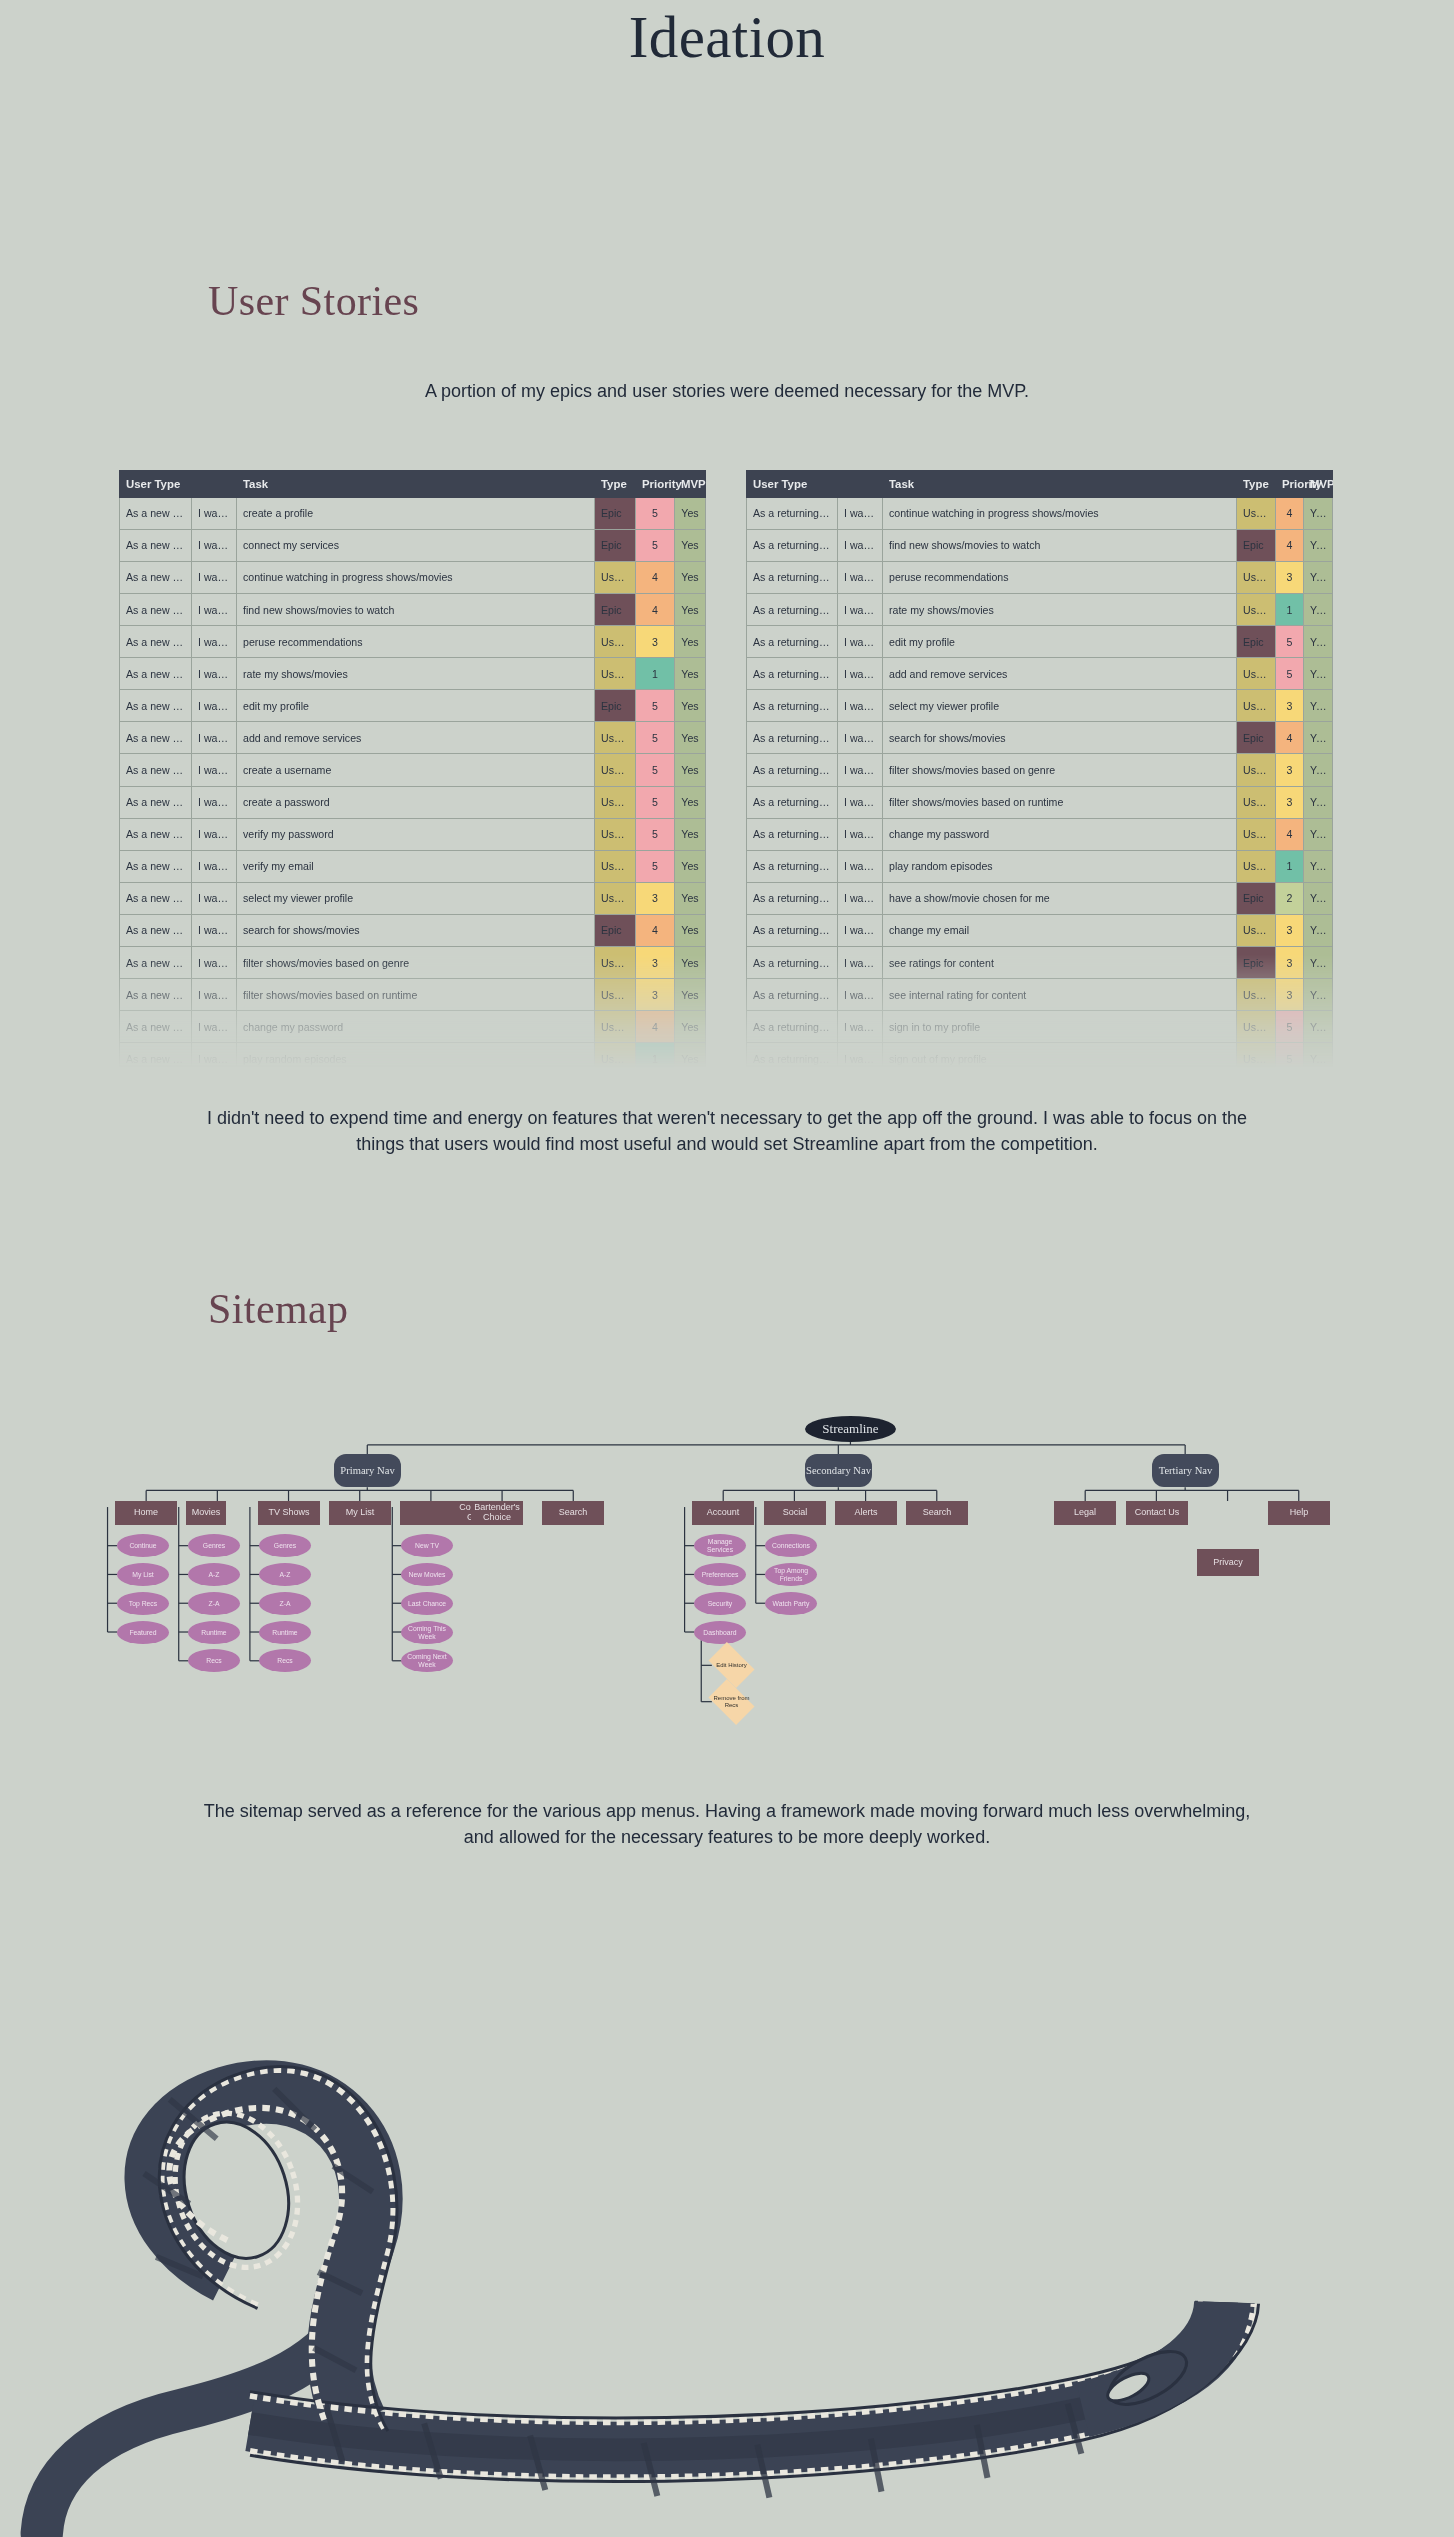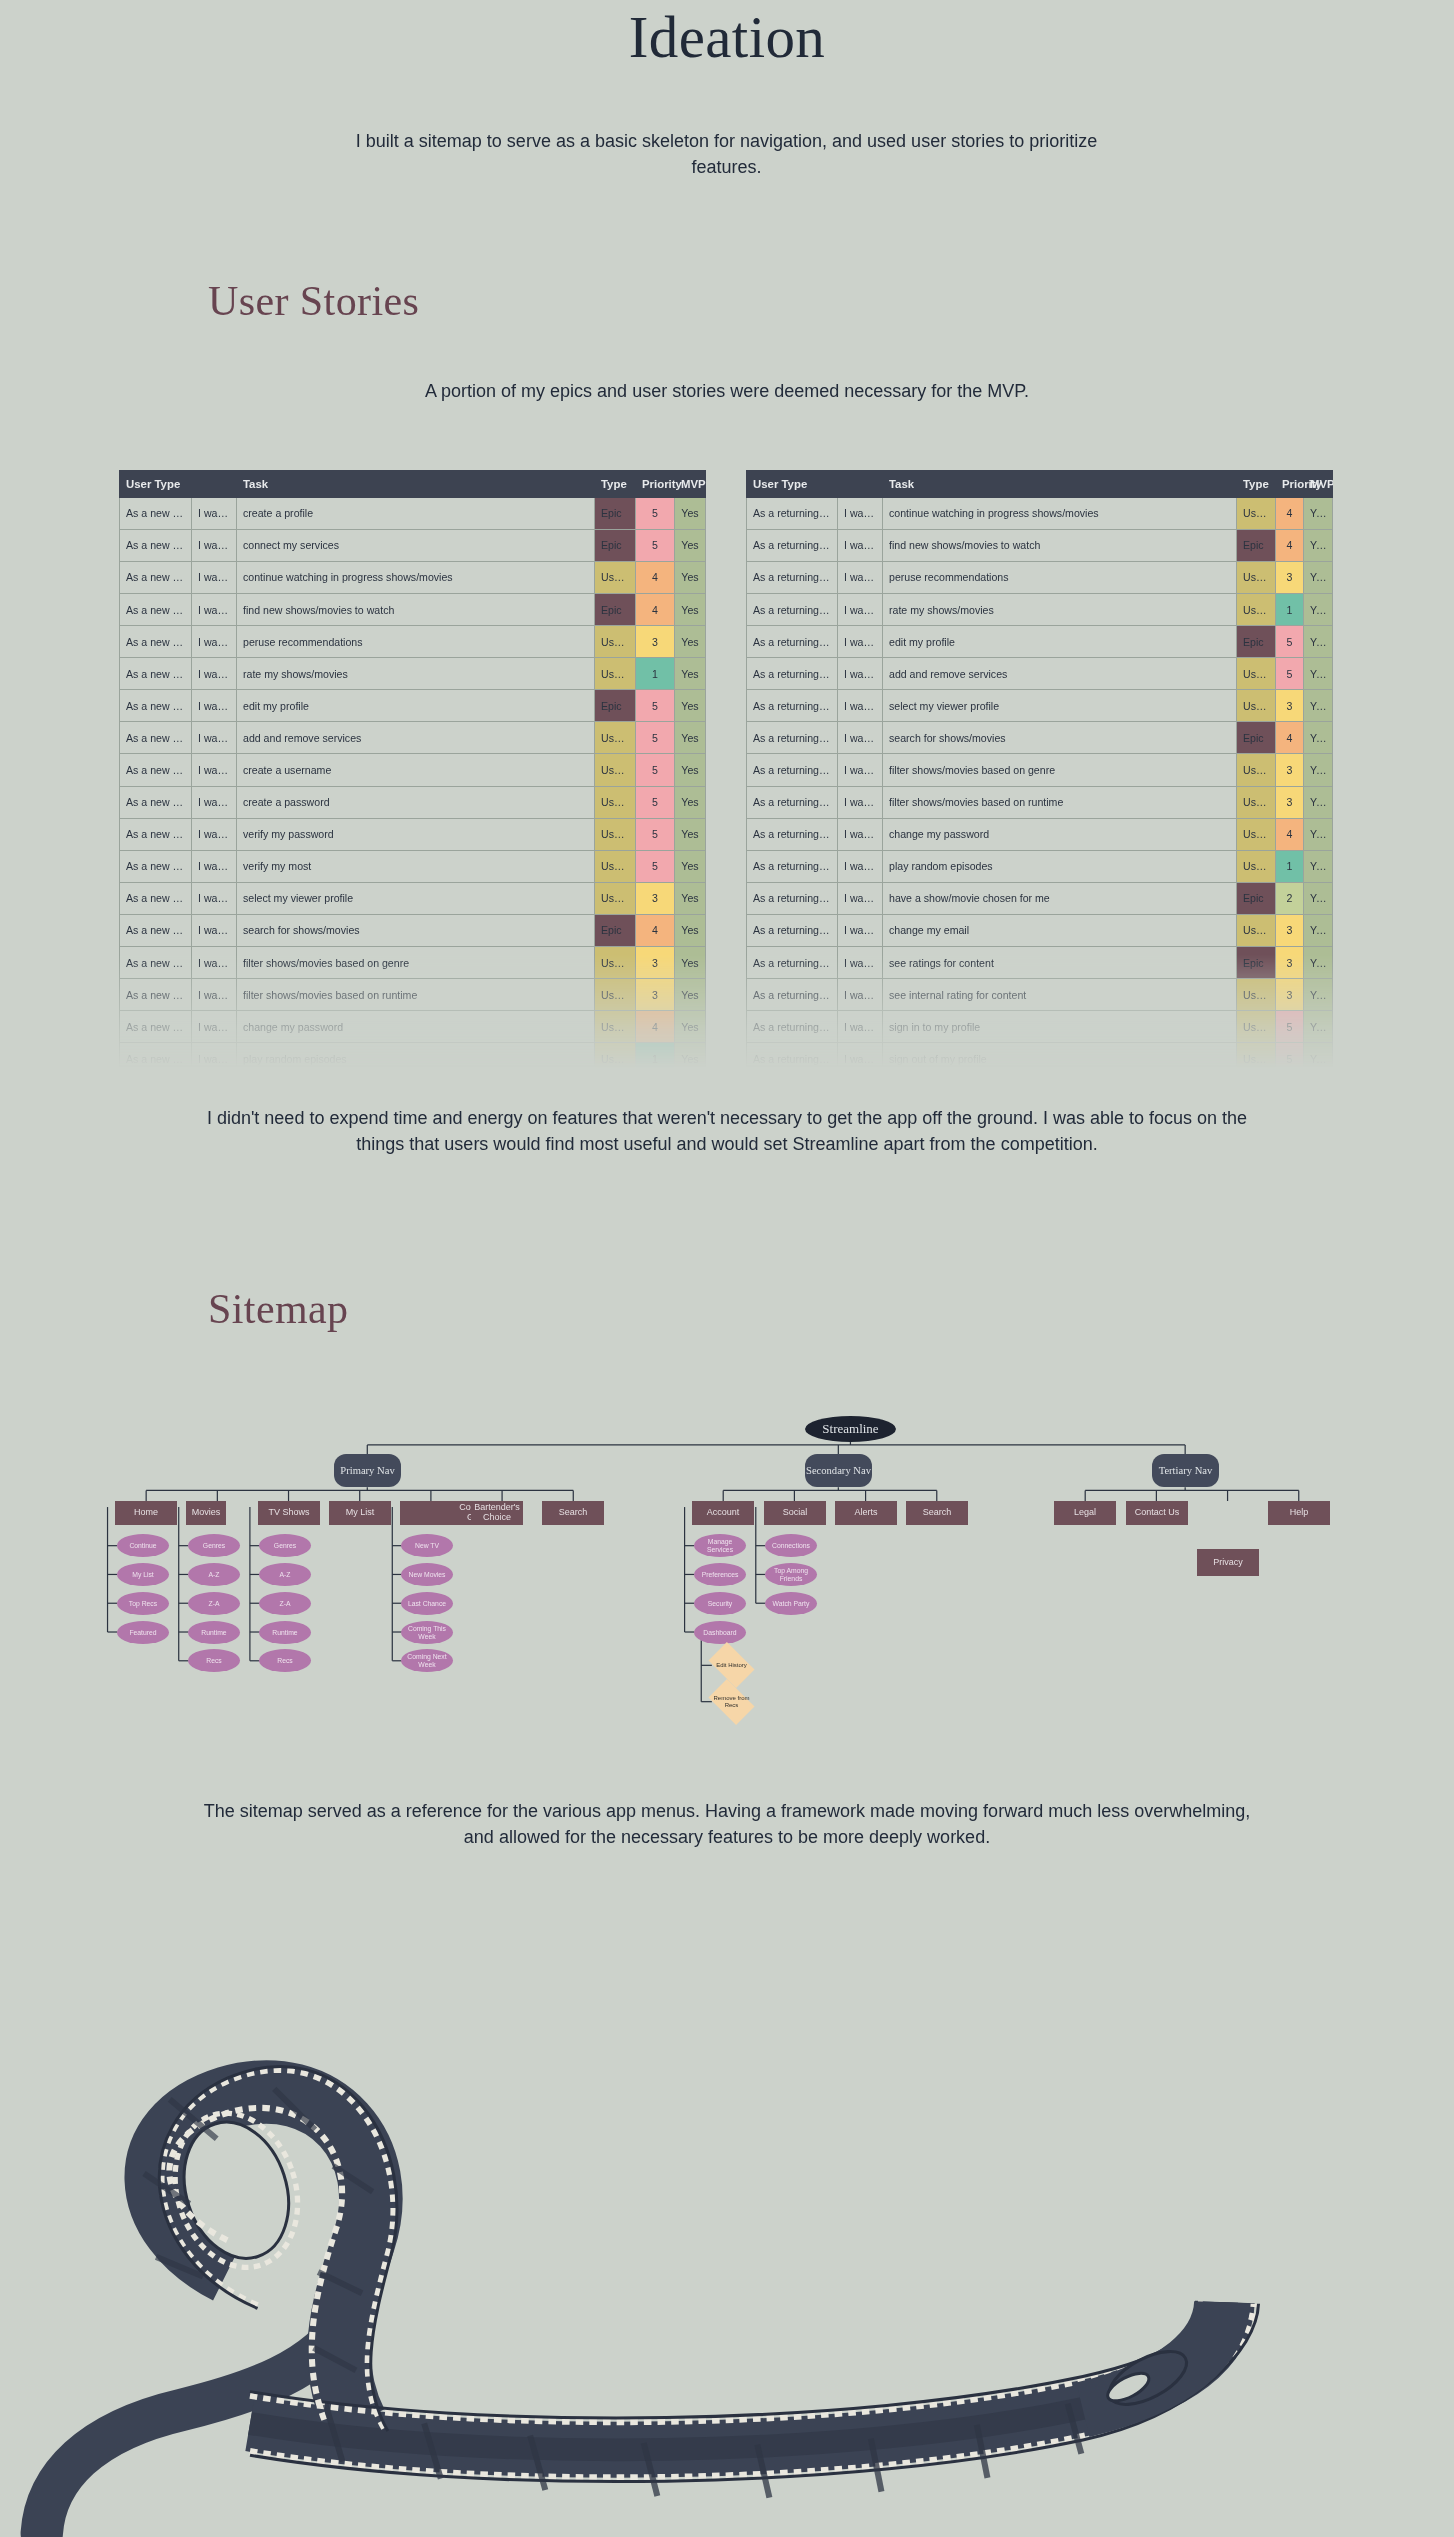--- a/index.html
+++ b/index.html
@@ -157,23 +157,20 @@
   .film{position:absolute;left:0px;top:1848px;width:1454px;height:689px;}
 </style>
 </head>
 <body>
 
 <div class="page">
 
   <div class="title-wrap">
     <div class="h1">Ideation</div>
   </div>
-  <div class="intro">
-    <div class="copy">I built a sitemap to serve as a basic skeleton for navigation, and used user stories to prioritize features.</div>
-  </div>
 
   <div class="us-head">
     <div class="h2">User Stories</div>
   </div>
   <div class="us-sub">
     <div class="copy">A portion of my epics and user stories were deemed necessary for the MVP.</div>
   </div>
 
   <div class="tables">
     <div class="tbl-clip tbl-left">
@@ -281,21 +278,21 @@
               <td>As a new user</td>
               <td>I want to</td>
               <td>verify my password</td>
               <td class="c-type us" style="background: rgb(204, 190, 114);">User Story</td>
               <td class="c-prio" style="background: rgb(242, 168, 174);">5</td>
               <td class="c-mvp" style="background: rgb(173, 189, 149);">Yes</td>
             </tr>
             <tr>
               <td>As a new user</td>
               <td>I want to</td>
-              <td>verify my most</td>
+              <td>verify my email</td>
               <td class="c-type us" style="background: rgb(204, 190, 114);">User Story</td>
               <td class="c-prio" style="background: rgb(242, 168, 174);">5</td>
               <td class="c-mvp" style="background: rgb(173, 189, 149);">Yes</td>
             </tr>
             <tr>
               <td>As a new user</td>
               <td>I want to</td>
               <td>select my viewer profile</td>
               <td class="c-type us" style="background: rgb(204, 190, 114);">User Story</td>
               <td class="c-prio" style="background: rgb(247, 216, 120);">3</td>

